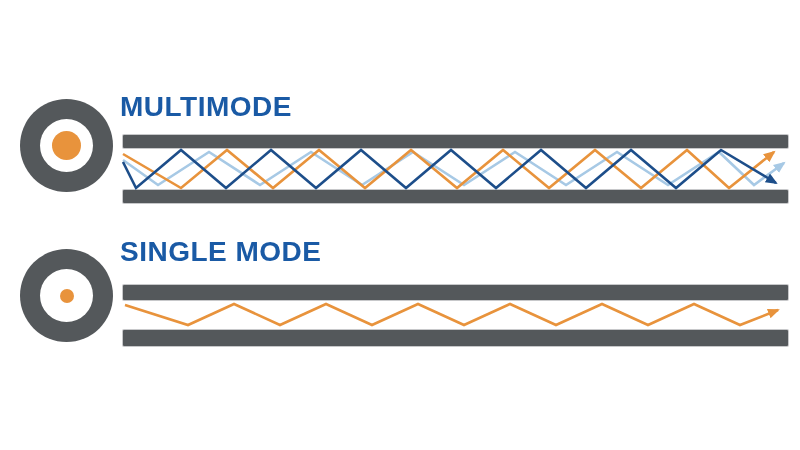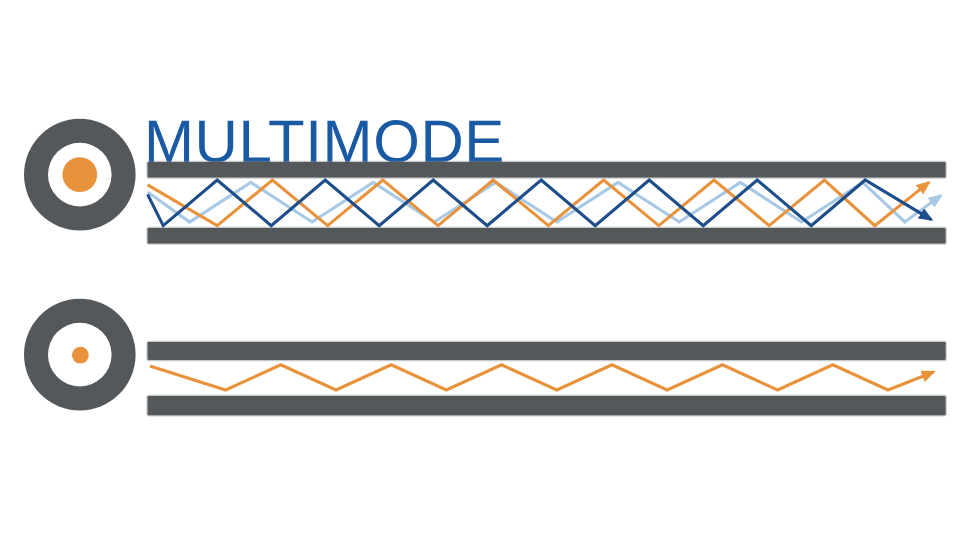--- a/index.html
+++ b/index.html
@@ -21,21 +21,21 @@
   .buffer{
     width:53px;height:53px;border-radius:50%;background:var(--white,#fff);
     display:flex;align-items:center;justify-content:center;
   }
   .core{border-radius:50%;background:var(--orange,#e8933c);}
   .core.large{width:29px;height:29px;}
   .core.small{width:14px;height:14px;}
   
   .title{
     position:absolute;left:120px;
-    font-size:50px;font-weight:normal;line-height:1;
+    font-size:28px;font-weight:bold;line-height:1;
     letter-spacing:0.5px;
     color:var(--titleblue,#1a5aa5);
     white-space:nowrap;
   }
   .title.mm{top:93px;}
   .title.sm{top:238px;}
   
   .bar{
     position:absolute;left:123px;width:665px;
     background:var(--gray,#54585b);
@@ -68,20 +68,21 @@
   </div>
   <div class="title mm">MULTIMODE</div>
   <div class="bar mm-top"></div>
   <div class="bar mm-bottom"></div>
 
   <div class="cross-section sm">
     <div class="buffer">
       <div class="core small"></div>
     </div>
   </div>
+  <div class="title sm">SINGLE MODE</div>
   <div class="bar sm-top"></div>
   <div class="bar sm-bottom"></div>
 
   <svg class="rays" width="800" height="450" viewBox="0 0 800 450" xmlns="http://www.w3.org/2000/svg">
     <defs>
       <marker id="arrow-navy" markerUnits="userSpaceOnUse" markerWidth="14" markerHeight="12" refX="10" refY="5" orient="auto">
         <path class="head-navy" d="M0,0 L12,5 L0,10 Z"></path>
       </marker>
       <marker id="arrow-orange" markerUnits="userSpaceOnUse" markerWidth="14" markerHeight="12" refX="10" refY="5" orient="auto">
         <path class="head-orange" d="M0,0 L12,5 L0,10 Z"></path>

